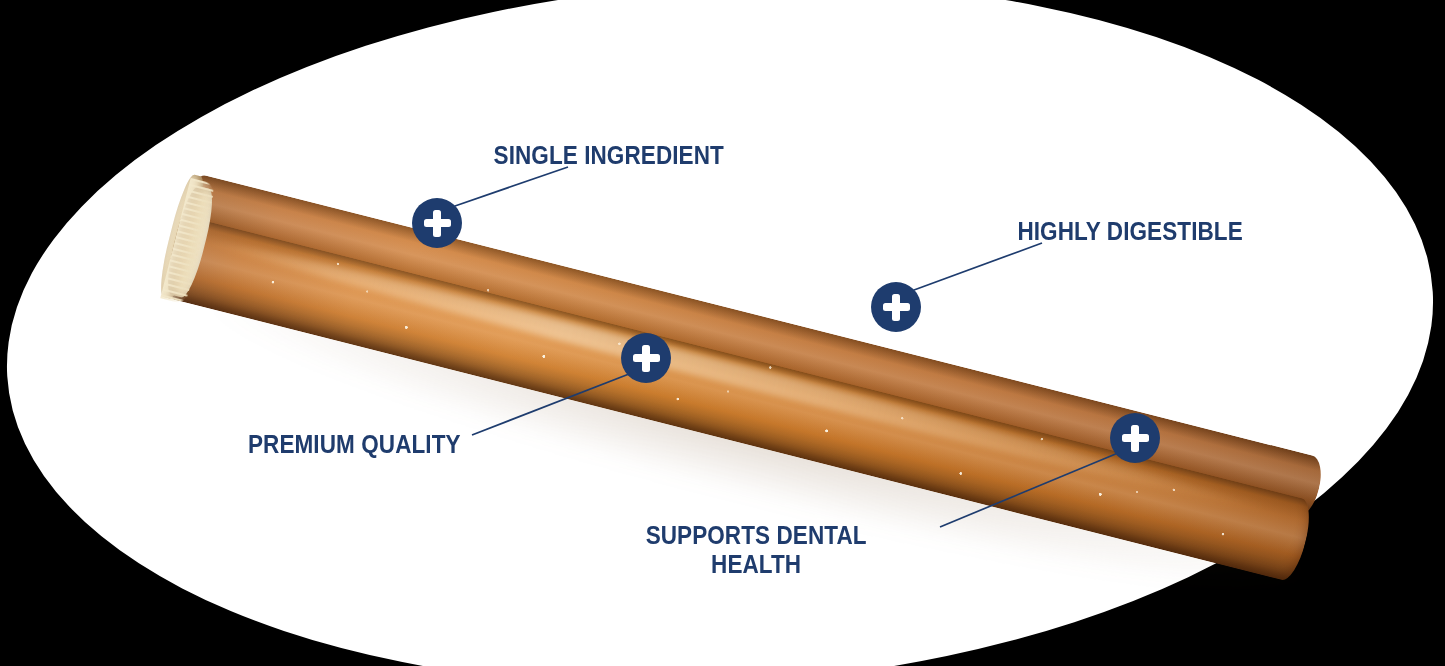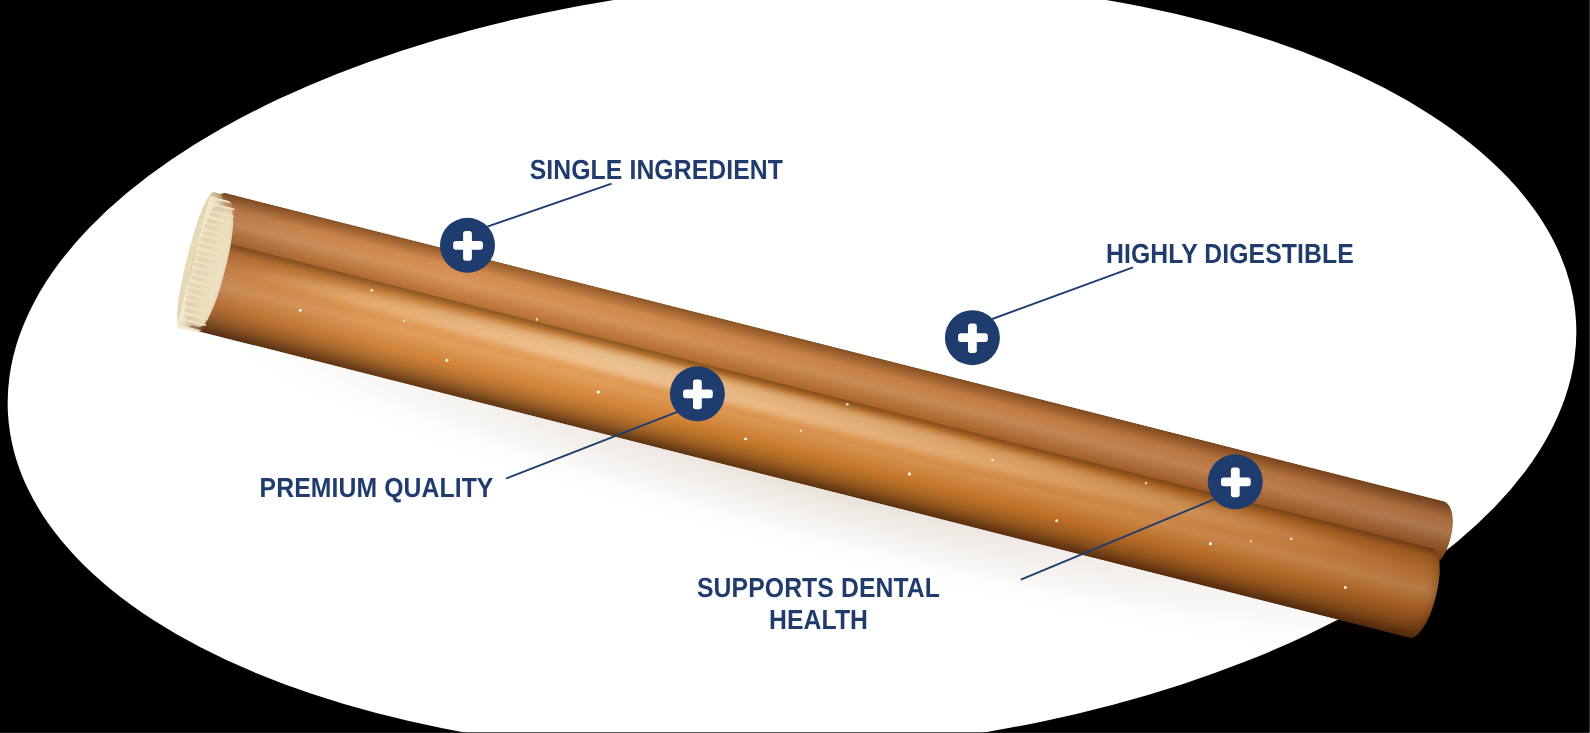--- a/index.html
+++ b/index.html
@@ -134,21 +134,21 @@
   }
   
   #stick-shadow{
     position:absolute;left:210px;top:238px;width:1130px;height:120px;
     transform-origin:0 50%;transform:rotate(14.2deg);
     background:radial-gradient(ellipse at 50% 50%, rgba(120,80,40,.20) 0%, rgba(120,80,40,0) 72%);
     filter:blur(9px);
   }
 
   
-  #overlay{position:absolute;left:0;top:0;width:1278px;height:666px;}
+  #overlay{position:absolute;left:12px;top:0;width:1278px;height:666px;}
   .leader{position:absolute;left:0;top:0;width:1445px;height:666px;overflow:visible;}
 
   .marker{
     position:absolute;width:50px;height:50px;border-radius:50%;
     background:#1e3c6e;
     display:flex;align-items:center;justify-content:center;
   }
   .marker .plus{position:relative;width:27px;height:27px;}
   .marker .plus::before,
   .marker .plus::after{

